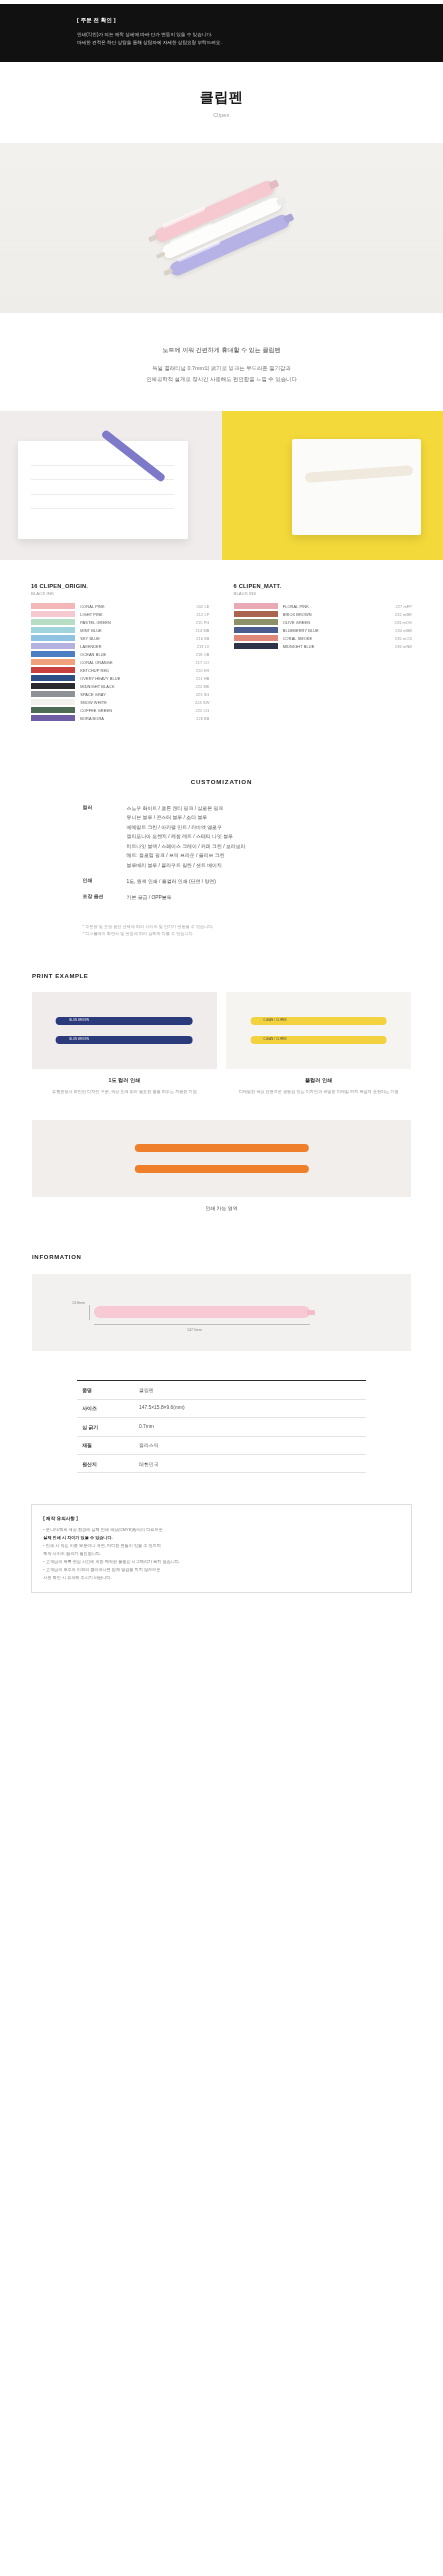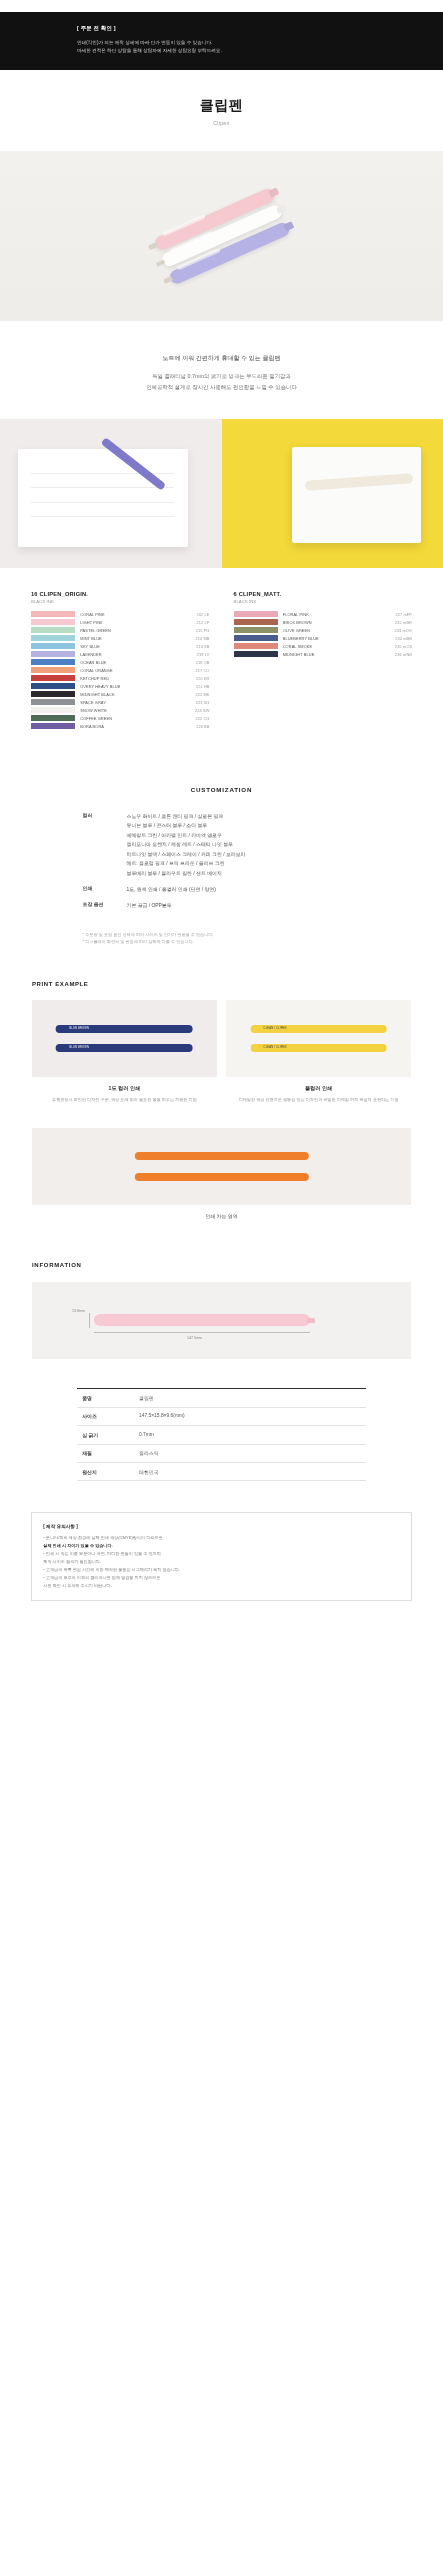--- a/index.html
+++ b/index.html
@@ -4,21 +4,21 @@
 <style>
   * { box-sizing: border-box; }
   html, body { margin:0; padding:0; }
   body {
     width: 443px;
     font-family: "Liberation Sans", sans-serif;
     background: #ffffff;
     color: #333;
     -webkit-font-smoothing: antialiased;
   }
-  .page { width: 443px; margin: 12px auto; position: relative; }
+  .page { width: 443px; margin: 4px auto; position: relative; }
 
   
   .notice-bar {
     background: #111111;
     color: #ffffff;
     padding: 13.4px 77px 15.5px 77px;
     min-height: 52px;
   }
   .notice-title { font-size: 5.4px; font-weight: bold; letter-spacing: 0.2px; margin-bottom: 6.2px; }
   .notice-line { font-size: 4.6px; line-height: 1.75; color: #dcdcdc; }

